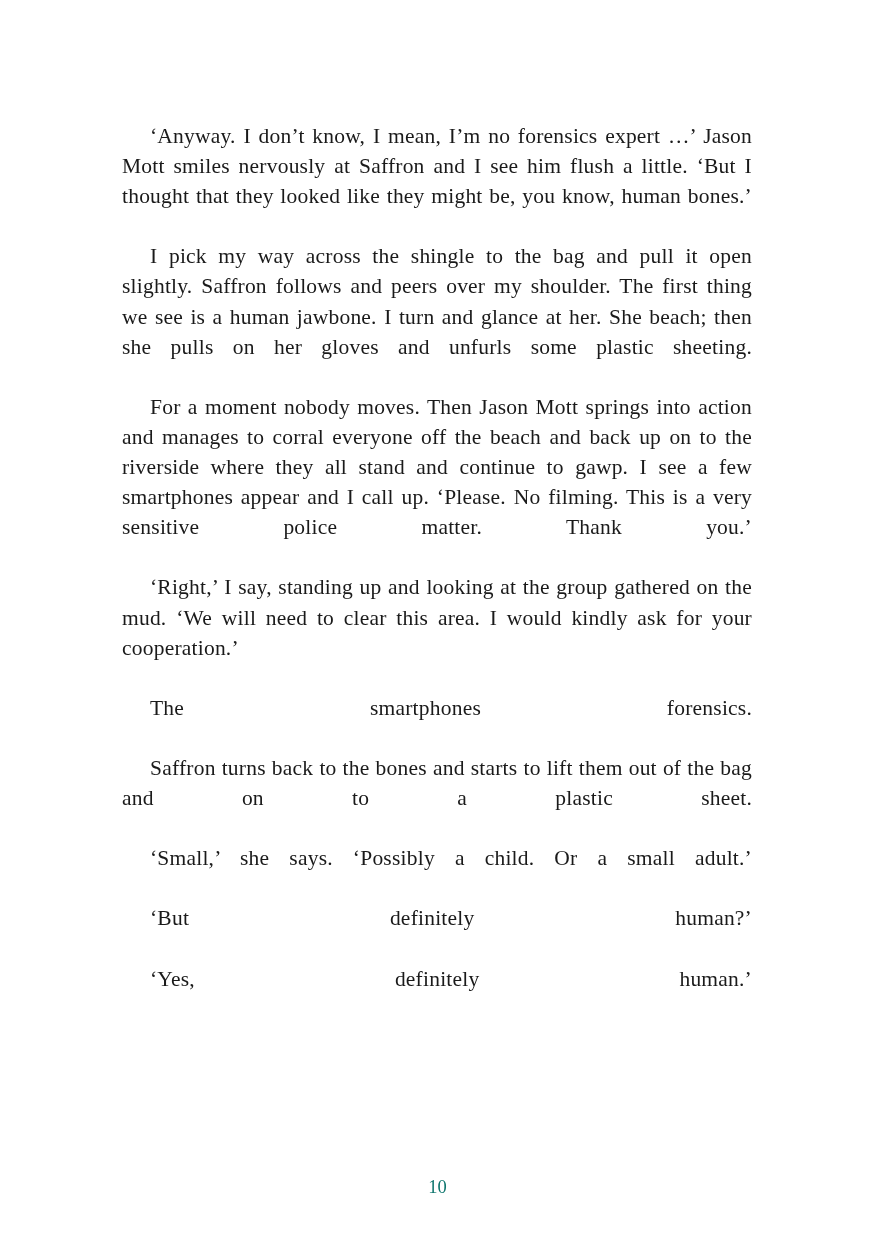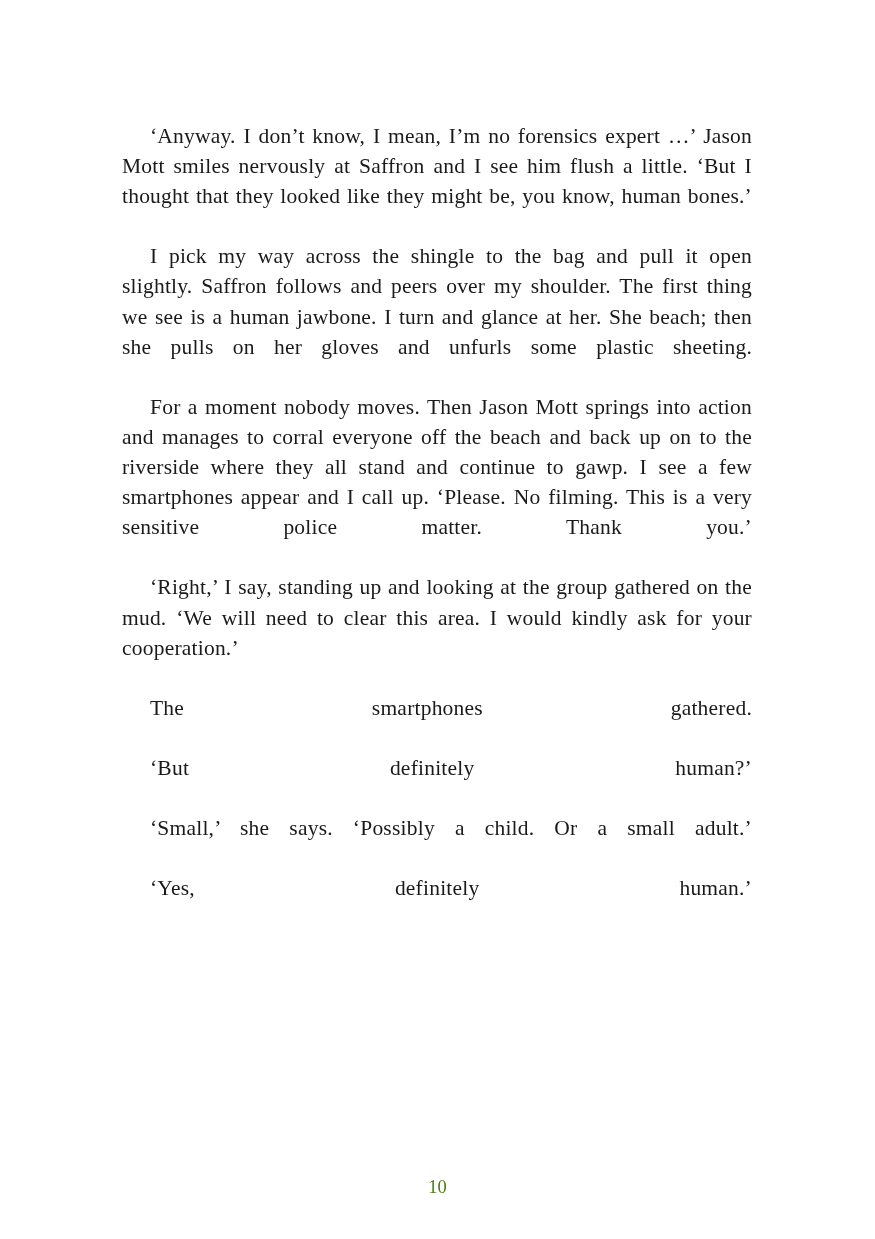--- a/index.html
+++ b/index.html
@@ -44,35 +44,36 @@
     width: 100%;
   }
   .folio {
     position: absolute;
     left: 0;
     top: 1160px;
     width: 875px;
     text-align: center;
     font-size: 18.5px;
     line-height: 24px;
-    color: #4d7c0f;
+    color: #0f766e;
   }
 </style>
 </head>
 <body>
 
 <div class="page">
 
   <div class="text-block">
     <p class="para">‘Anyway. I don’t know, I mean, I’m no forensics expert …’ Jason Mott smiles nervously at Saffron and I see him flush a little. ‘But I thought that they looked like they might be, you know, human bones.’</p>
     <p class="para">I pick my way across the shingle to the bag and pull it open slightly. Saffron follows and peers over my shoulder. The first thing we see is a human jawbone. I turn and glance at her. She beach; then she pulls on her gloves and unfurls some plastic sheeting.</p>
     <p class="para">For a moment nobody moves. Then Jason Mott springs into action and manages to corral everyone off the beach and back up on to the riverside where they all stand and continue to gawp. I see a few smartphones appear and I call up. ‘Please. No filming. This is a very sensitive police matter. Thank you.’</p>
     <p class="para">‘Right,’ I say, standing up and looking at the group gathered on the mud. ‘We will need to clear this area. I would kindly ask for your cooperation.’</p>
-    <p class="para">The smartphones gathered.</p>
+    <p class="para">The smartphones forensics.</p>
+    <p class="para">Saffron turns back to the bones and starts to lift them out of the bag and on to a plastic sheet.</p>
+    <p class="para">‘Small,’ she says. ‘Possibly a child. Or a small adult.’</p>
     <p class="para">‘But definitely human?’</p>
-    <p class="para">‘Small,’ she says. ‘Possibly a child. Or a small adult.’</p>
     <p class="para">‘Yes, definitely human.’</p>
 
   </div>
 
   <div class="folio">10</div>
 
 </div>
 
 </body></html>

